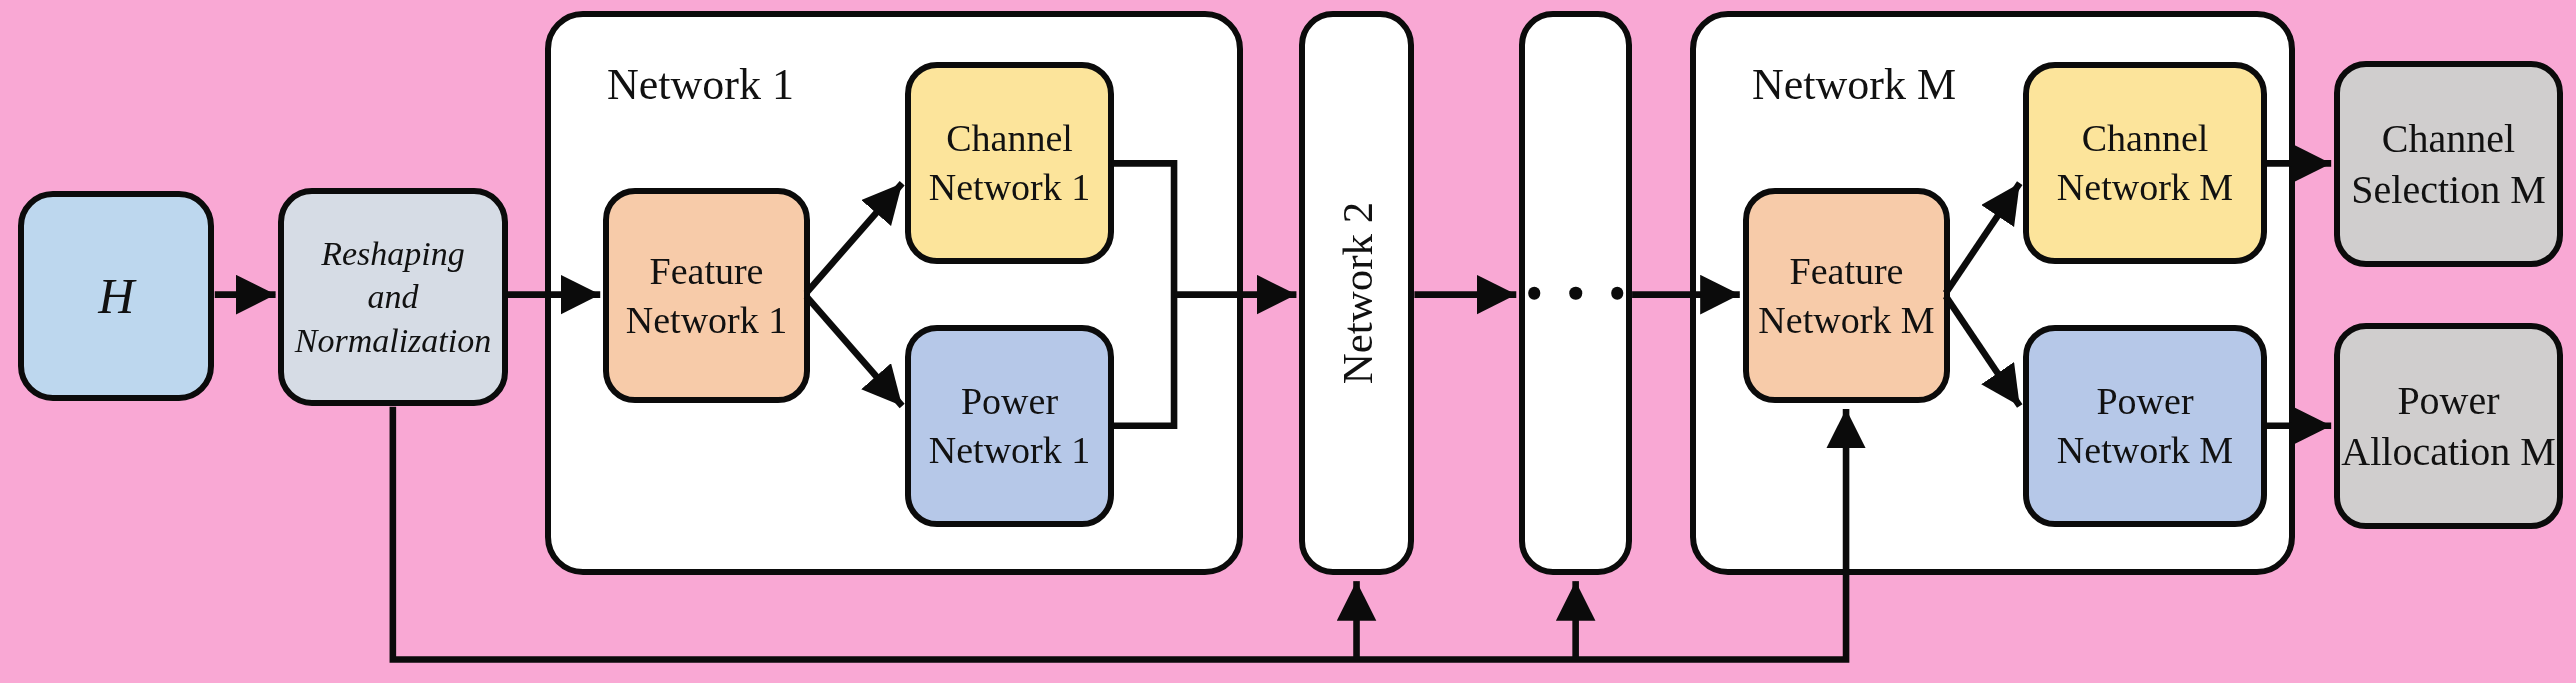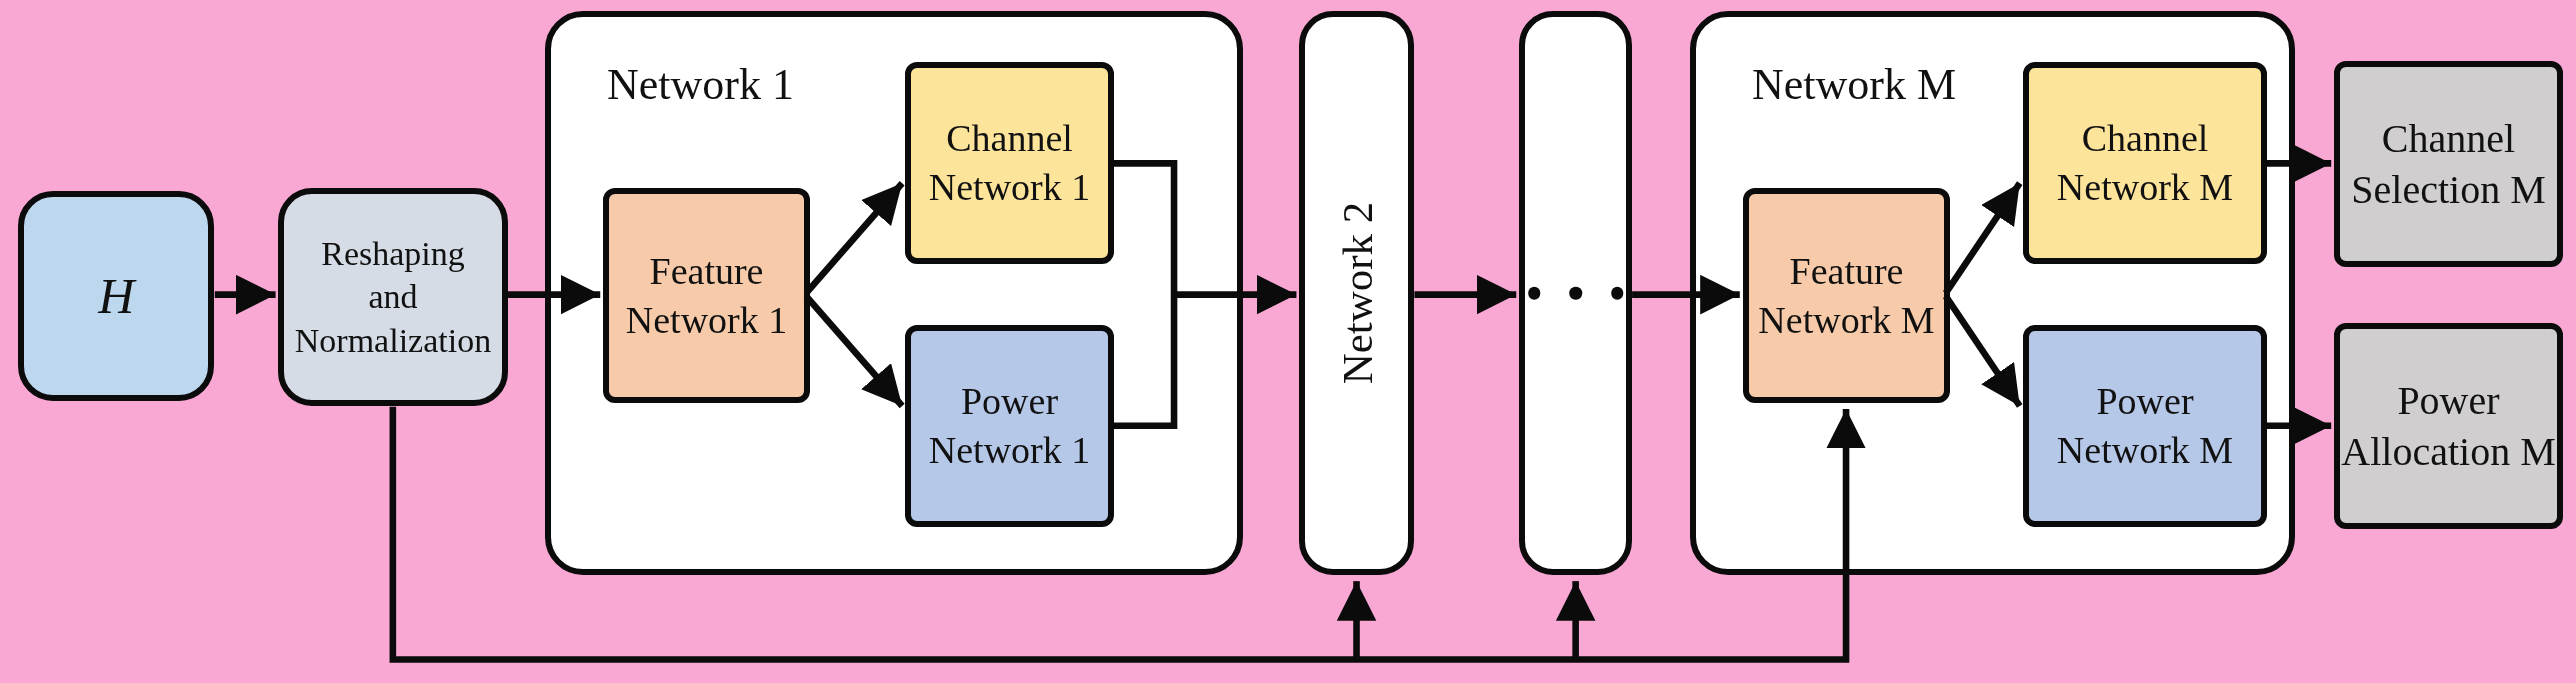--- a/index.html
+++ b/index.html
@@ -5,21 +5,21 @@
   html,body{margin:0;padding:0;background:#ffffff;}
   .canvas{position:relative;width:2576px;height:683px;background:#f9a8d4;overflow:hidden;
           font-family:"Liberation Serif","DejaVu Serif",serif;color:#111;}
   .wires{position:absolute;left:0;top:0;z-index:5;pointer-events:none;}
   .box{position:absolute;box-sizing:border-box;border:6.6px solid #0b0b0b;display:flex;
        align-items:center;justify-content:center;text-align:center;z-index:2;}
   .box-label{white-space:pre-line;line-height:1.28;}
   .container{position:absolute;box-sizing:border-box;border:6.6px solid #0b0b0b;border-radius:38px;
              background:#ffffff;z-index:1;}
   .container-title{position:absolute;left:62px;top:48px;font-size:44px;white-space:nowrap;z-index:2;}
-  .small{border-radius:12px;font-size:38px;}
+  .small{border-radius:32px;font-size:38px;}
   .tallbox{position:absolute;box-sizing:border-box;border:6.6px solid #0b0b0b;border-radius:34px;
            background:#ffffff;z-index:2;}
   .vlabel{position:absolute;left:50%;top:50%;transform:translate(-50%,-50%) rotate(-90deg);
           white-space:nowrap;font-size:43px;}
   .ellipsis{position:absolute;left:50%;top:50%;transform:translate(-50%,-50%);
             display:flex;gap:29px;align-items:center;}
   .dot{width:12.5px;height:12.5px;border-radius:50%;background:#0b0b0b;}
   .input-label{font-size:50px;font-style:italic;}
   .pre-label{font-size:34px;}
 </style>
@@ -43,21 +43,21 @@
       <span class="dot"></span>
       <span class="dot"></span>
       <span class="dot"></span>
     </div>
   </div>
 
   <div class="box" style="left: 18.3px; top: 191px; width: 196px; height: 210px; border-radius: 35px; background: rgb(189, 215, 238);">
     <span class="box-label input-label">H</span>
   </div>
 
-  <div class="box" style="left: 278px; top: 188px; width: 230px; height: 218px; border-radius: 34px; background: rgb(214, 220, 229);">
+  <div class="box" style="left: 278px; top: 188px; width: 230px; height: 218px; border-radius: 34px; background: rgb(214, 220, 229); font-style: italic;">
     <span class="box-label pre-label">Reshaping
 and
 Normalization</span>
   </div>
 
   <div class="box small" style="left: 603px; top: 188px; width: 207px; height: 215px; background: rgb(247, 203, 169);">
     <span class="box-label">Feature
 Network 1</span>
   </div>
 

